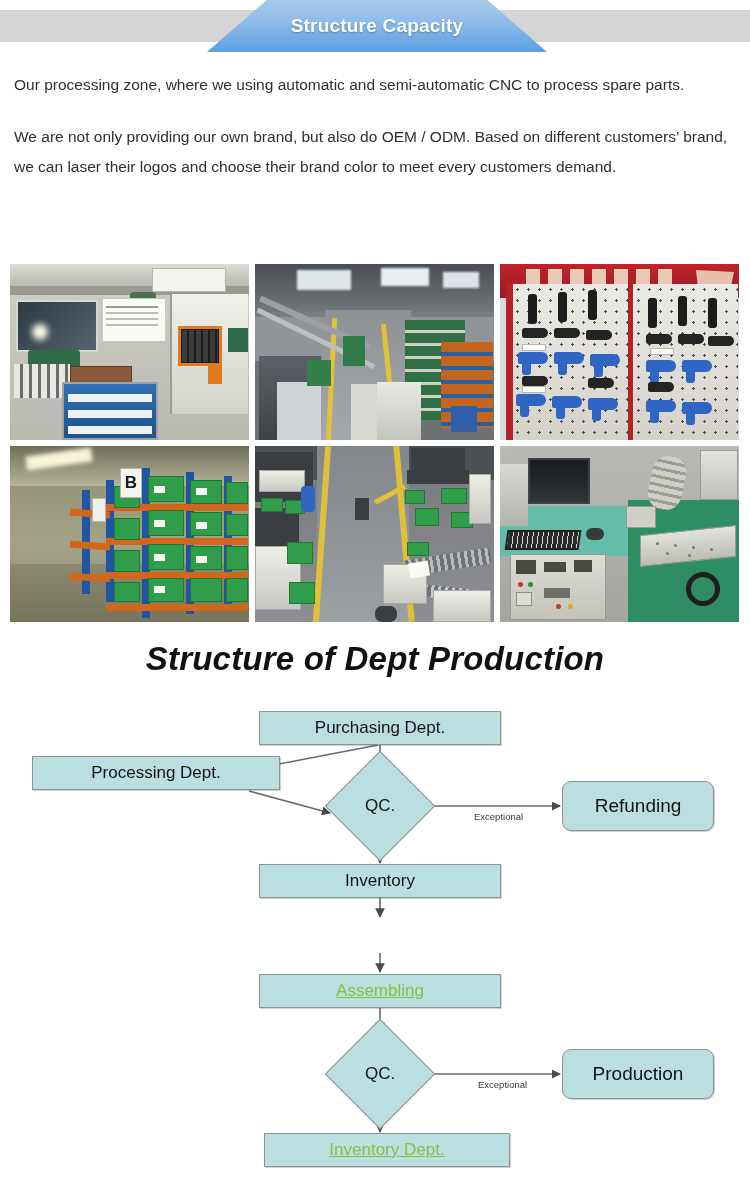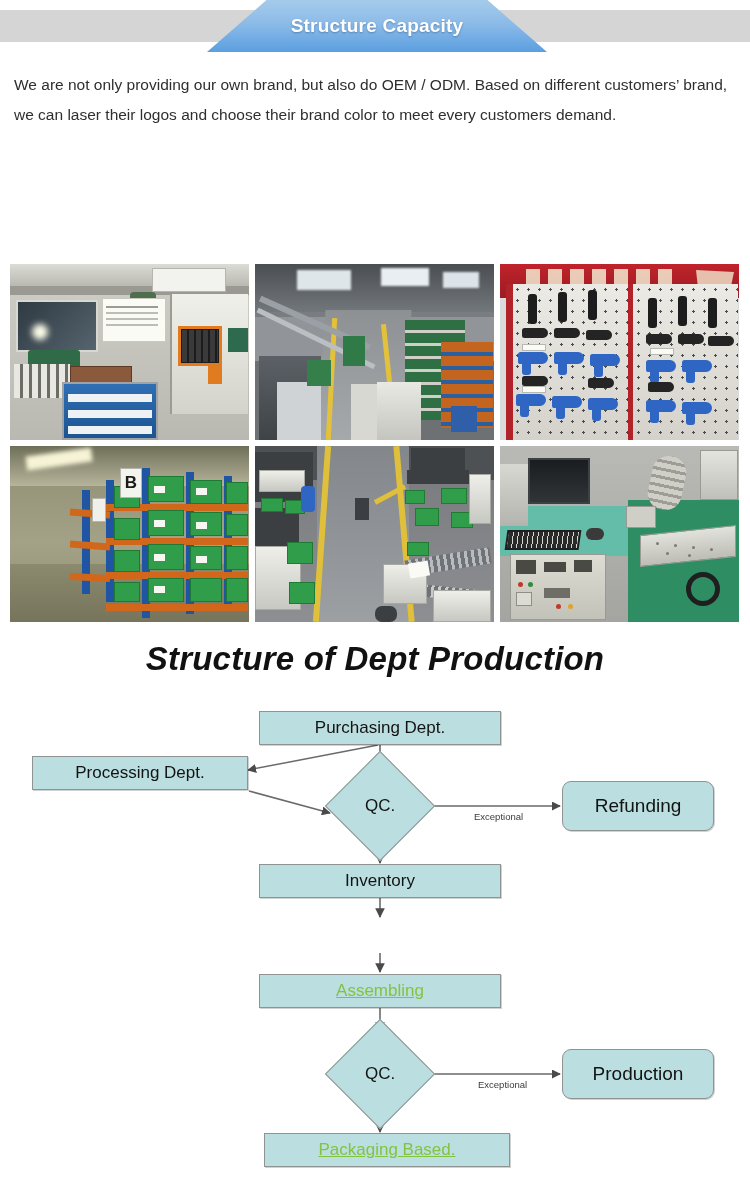--- a/index.html
+++ b/index.html
@@ -288,20 +288,21 @@
 <body>
 
 <div class="banner-wrap">
   <div class="banner-bar"></div>
   <div class="banner-trapezoid">
     <span class="banner-title">Structure Capacity</span>
   </div>
 </div>
 
 <div class="copy">
+  <p>Our processing zone, where we using automatic and semi-automatic CNC to process spare parts.</p>
   <p>We are not only providing our own brand, but also do OEM / ODM. Based on different customers’ brand, we can laser their logos and choose their brand color to meet every customers demand.</p>
 </div>
 
 <div class="photo-grid">
 
   <div class="photo-row">
 
     <div class="photo p1">
       <div class="ceil"></div>
         <div class="beam"></div>
@@ -530,21 +531,21 @@
 
     <line x1="432" y1="379" x2="560" y2="379" stroke="#6a6a6a" stroke-width="1.5" marker-end="url(#ah)"></line>
 
     <line x1="380" y1="419" x2="380" y2="437" stroke="#6a6a6a" stroke-width="1.6" marker-end="url(#ah)"></line>
   </svg>
 
   <div class="node" style="left:259px;top:16px;width:242px;height:34px;">
     <span>Purchasing Dept.</span>
   </div>
 
-  <div class="node" style="left:32px;top:61px;width:216px;height:34px;">
+  <div class="node" style="left:32px;top:61px;width:248px;height:34px;">
     <span>Processing Dept.</span>
   </div>
 
   <div class="diamond" style="left:341px;top:72px;width:78px;height:78px;">
     <span>QC.</span>
   </div>
 
   <div class="edge-label" style="left:474px;top:116px;">Exceptional</div>
 
   <div class="node" style="left:259px;top:169px;width:242px;height:34px;">
@@ -564,16 +565,16 @@
     <span>QC.</span>
   </div>
 
   <div class="edge-label" style="left:478px;top:384px;">Exceptional</div>
 
   <div class="node rounded" style="left:562px;top:354px;width:152px;height:50px;font-size:19px;">
     <span>Production</span>
   </div>
 
   <div class="node green" style="left:264px;top:438px;width:246px;height:34px;">
-    <span>Packaging Based.</span>
+    <span>Inventory Dept.</span>
   </div>
 
 </div>
 
 </body></html>

